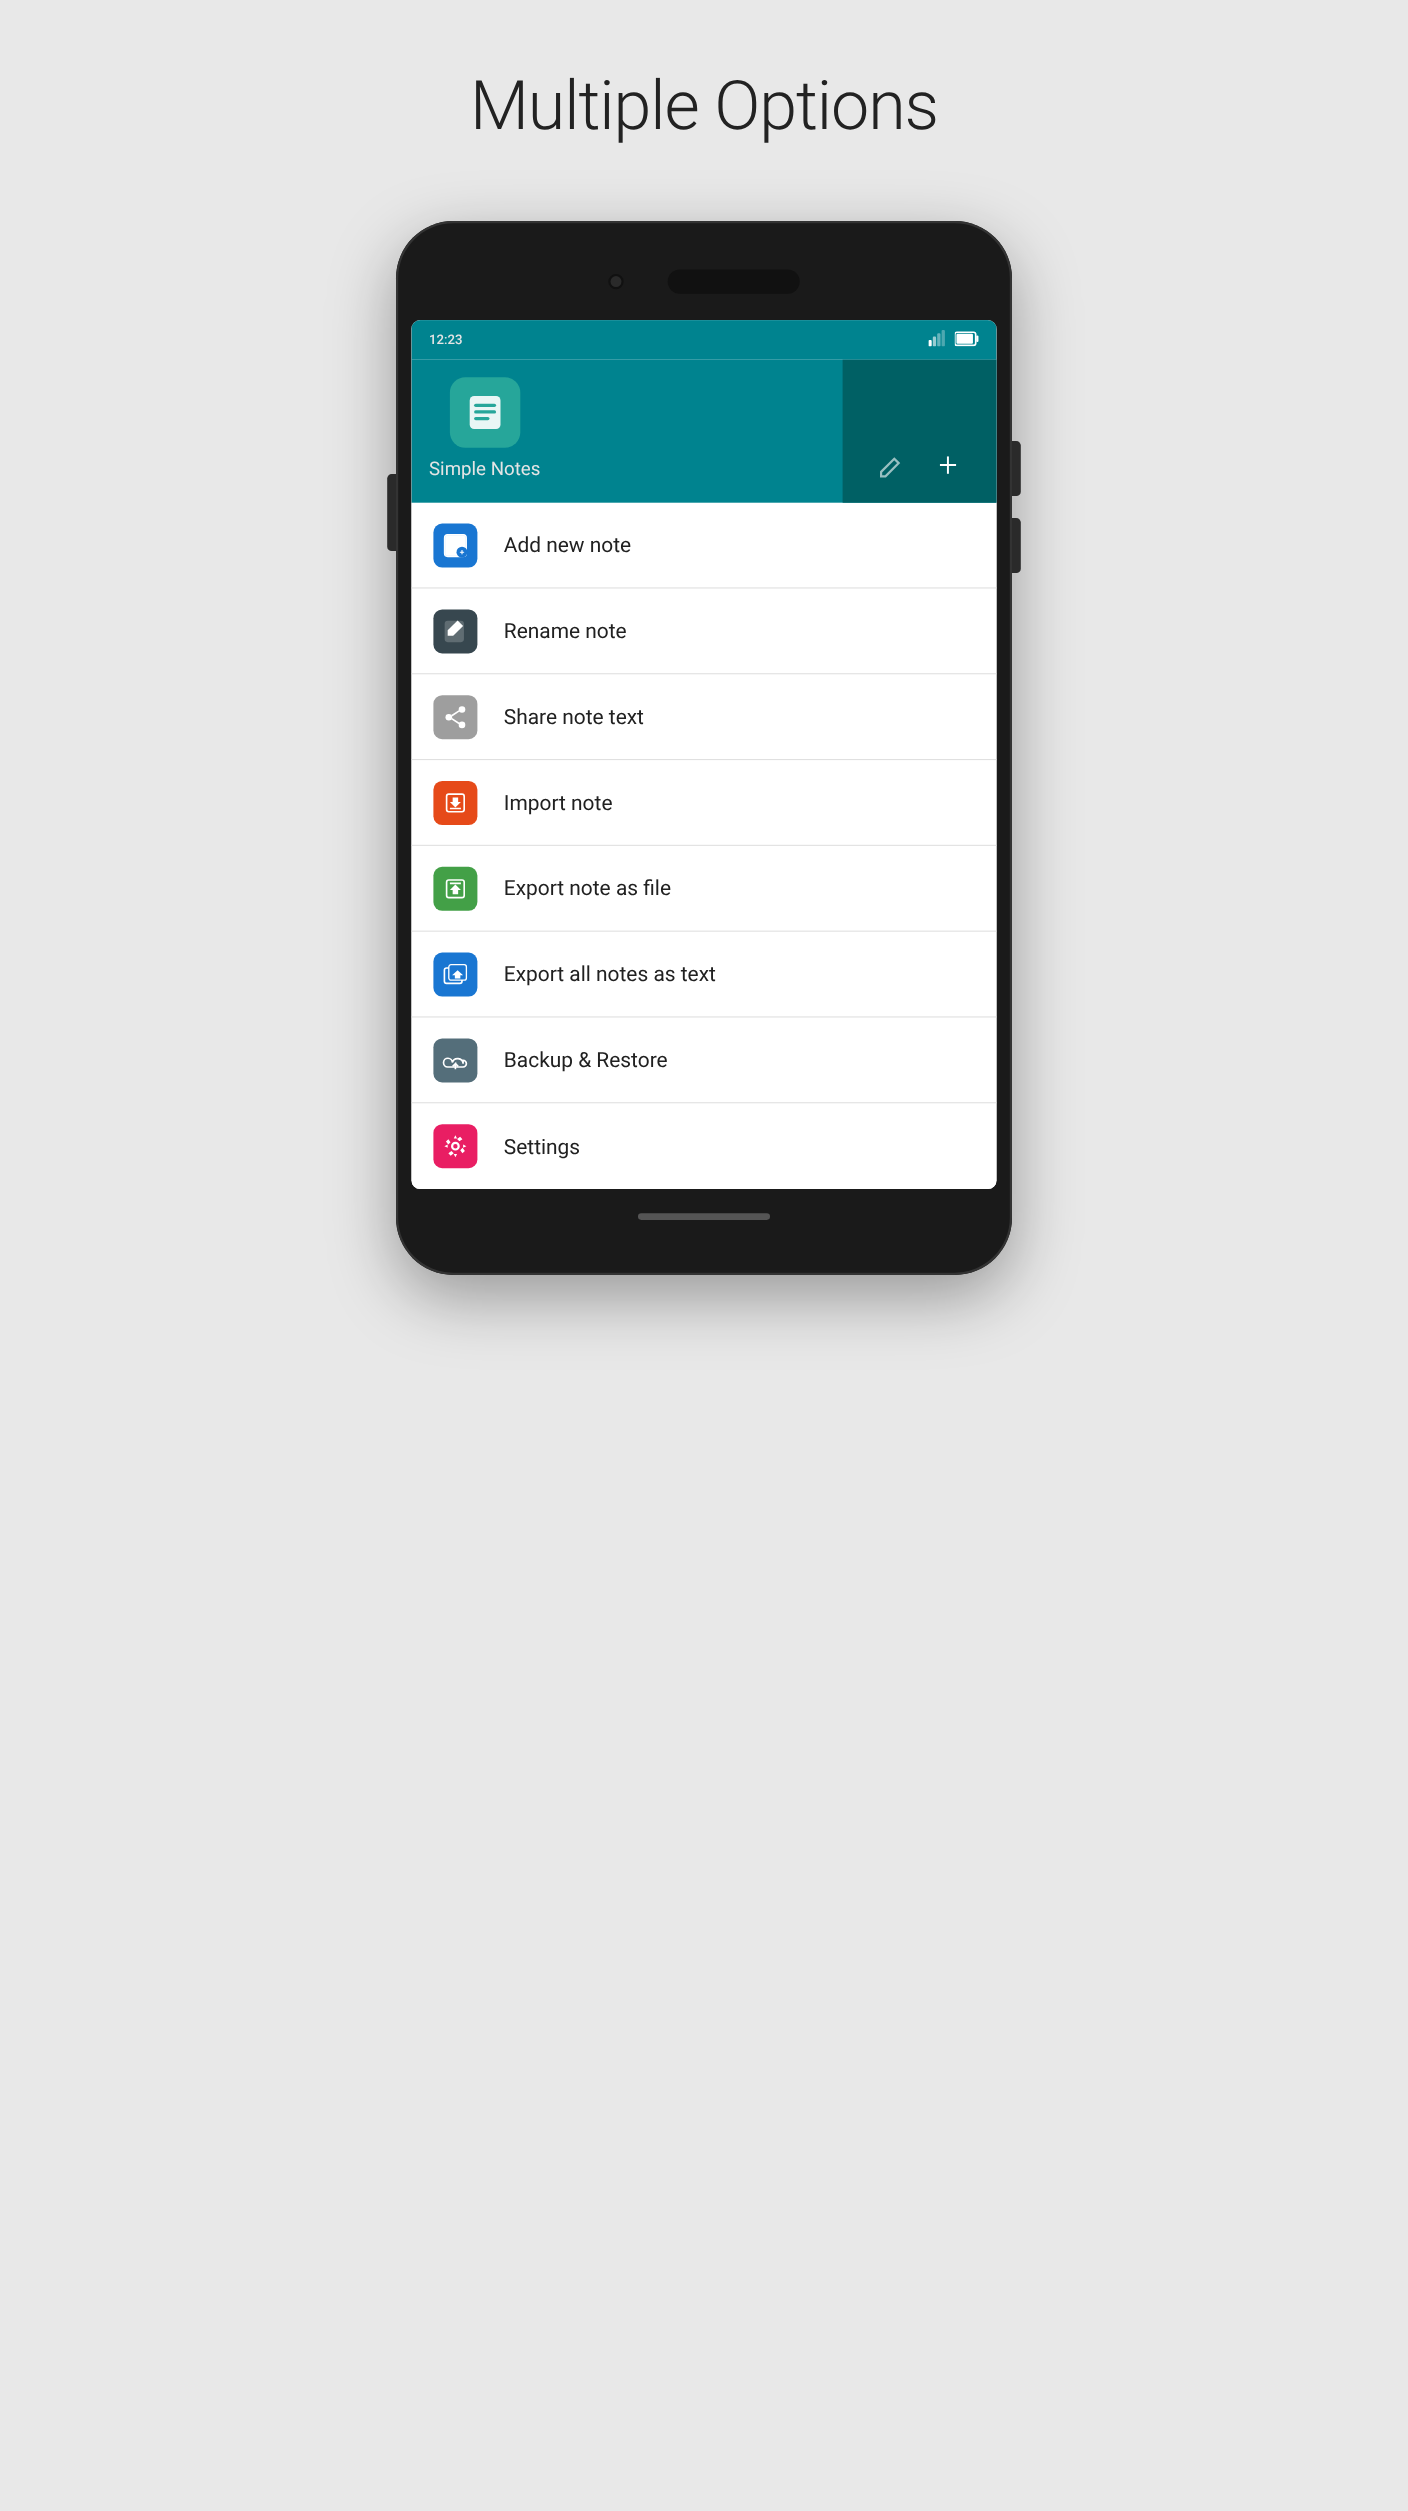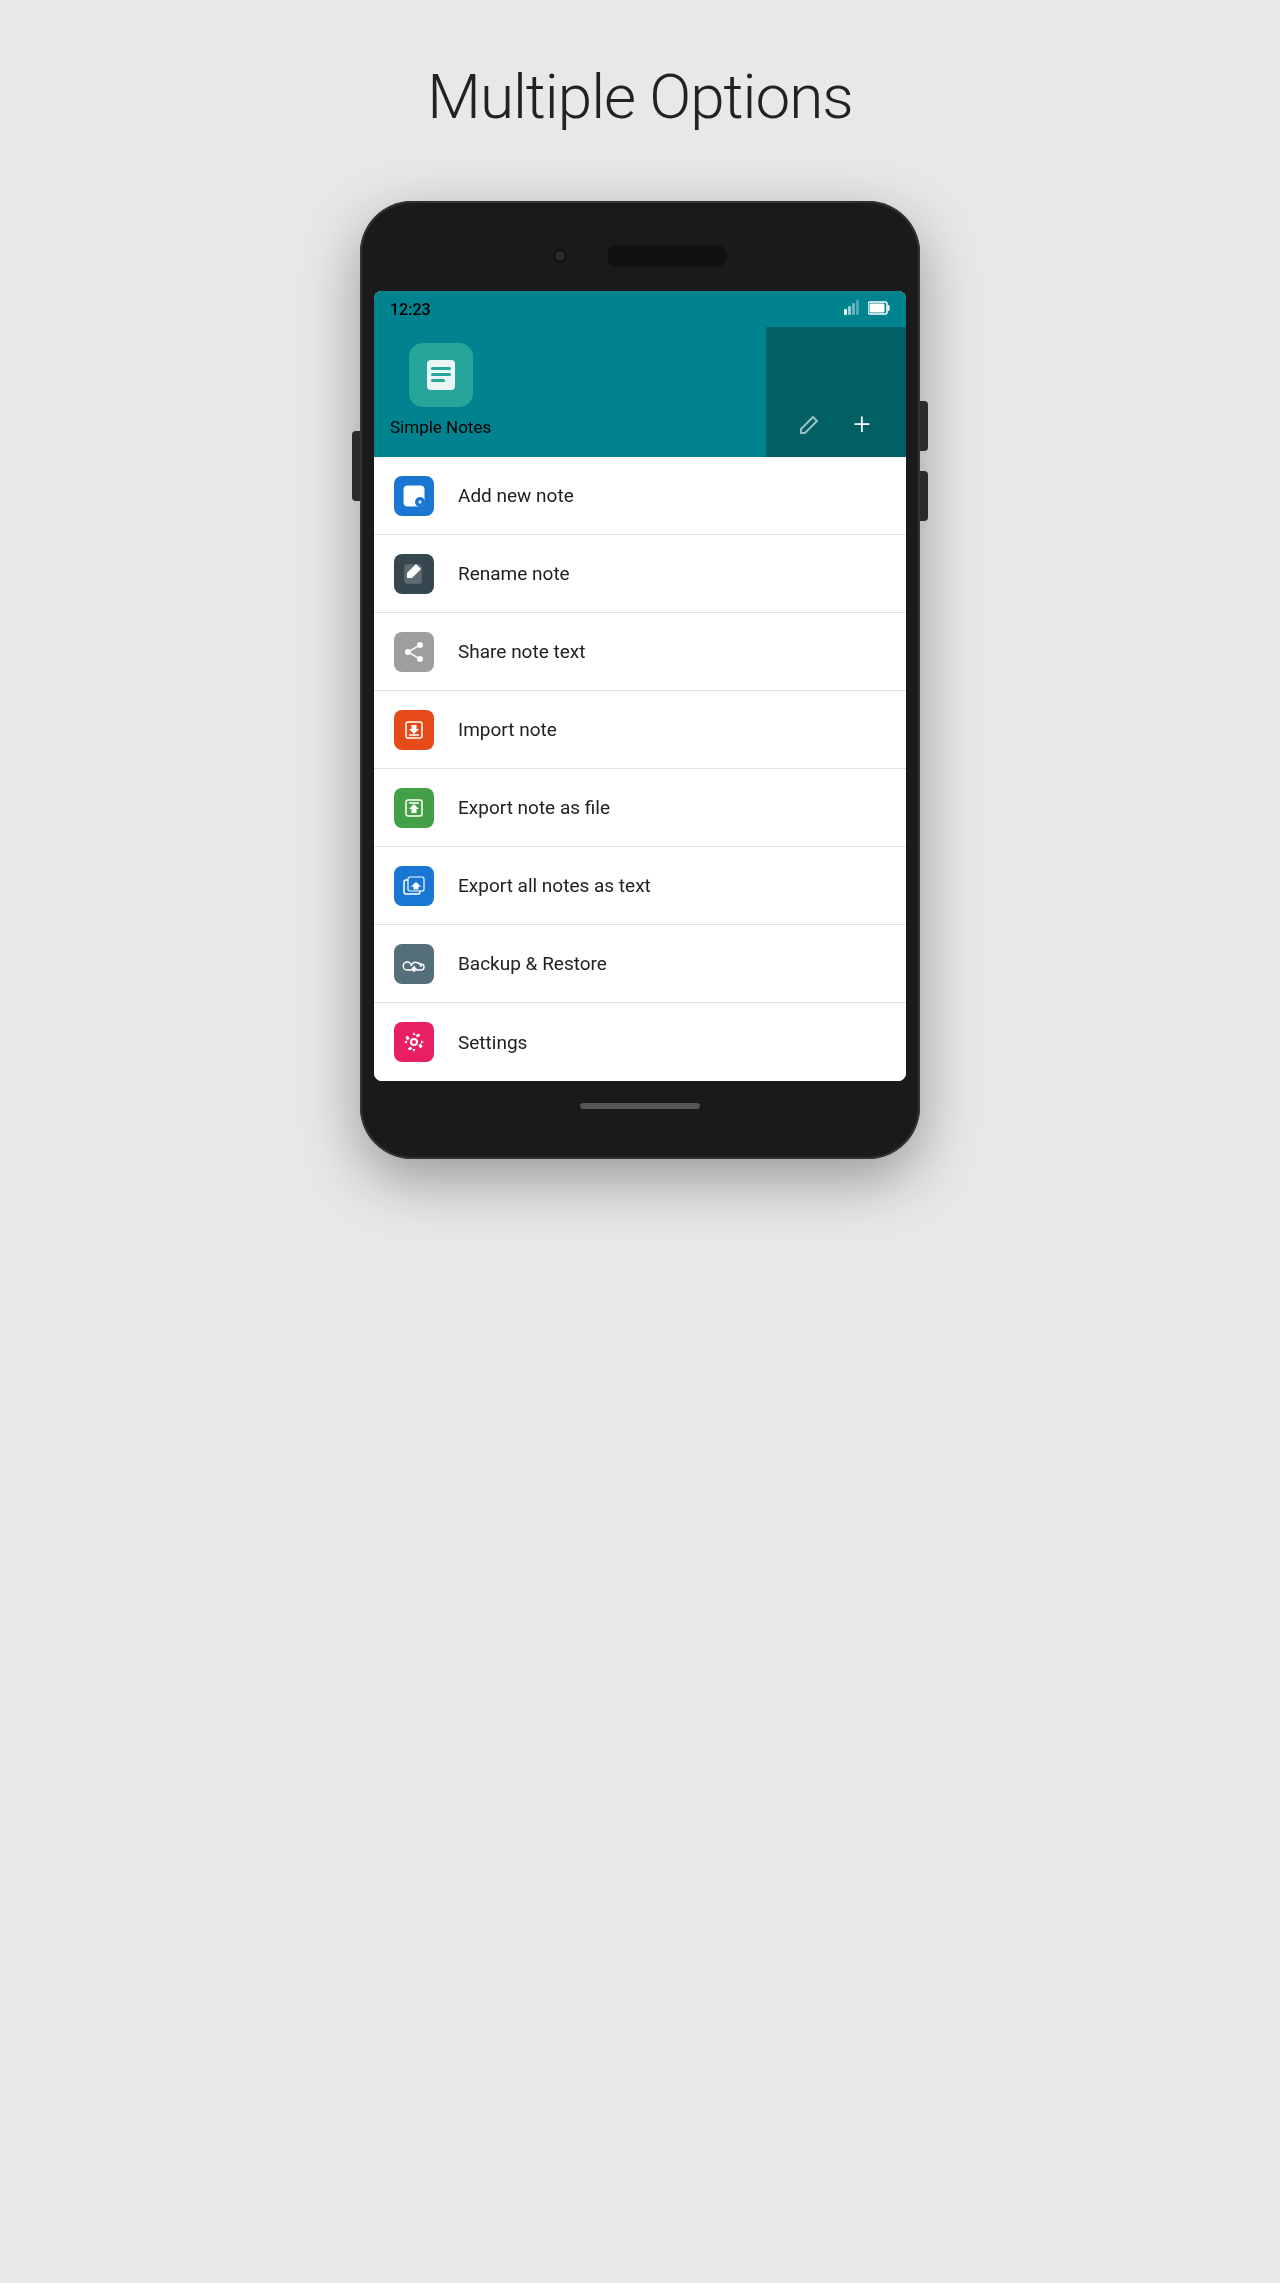--- a/index.html
+++ b/index.html
@@ -68,22 +68,22 @@
     .status-bar {
       background: #00838f;
       display: flex;
       justify-content: space-between;
       align-items: center;
       padding: 6px 16px;
       height: 36px;
     }
 
     .status-time {
-      color: #000000;
-      font-size: 16px;
+      color: #e5e5e5;
+      font-size: 12px;
       font-weight: 500;
     }
 
     .status-icons {
       display: flex;
       align-items: center;
       gap: 6px;
     }
 
     
@@ -112,21 +112,21 @@
       align-items: center;
       justify-content: center;
     }
 
     .app-icon svg {
       width: 38px;
       height: 38px;
     }
 
     .app-name {
-      color: #000000;
+      color: #e5e5e5;
       font-size: 17px;
       font-weight: 400;
     }
 
     .header-action-btn {
       width: 48px;
       height: 48px;
       display: flex;
       align-items: center;
       justify-content: center;

